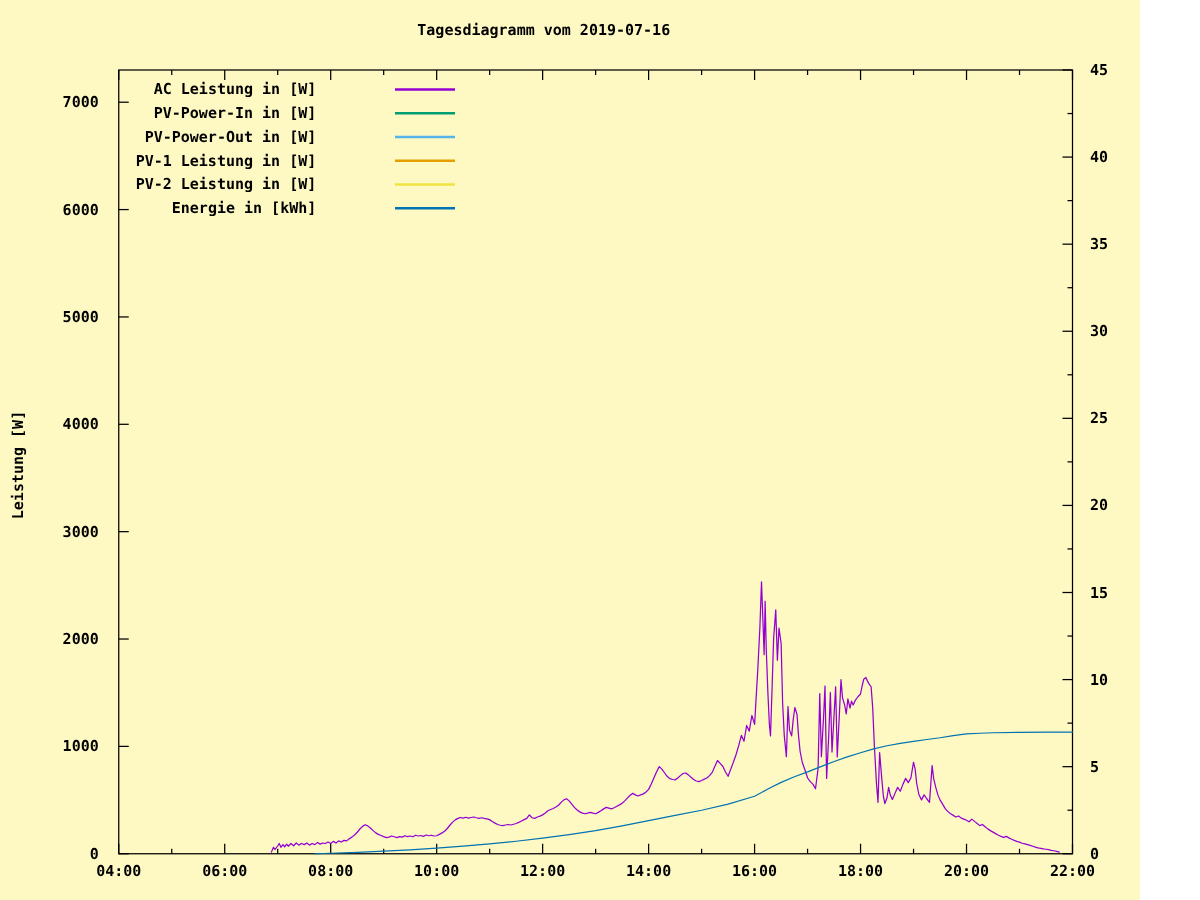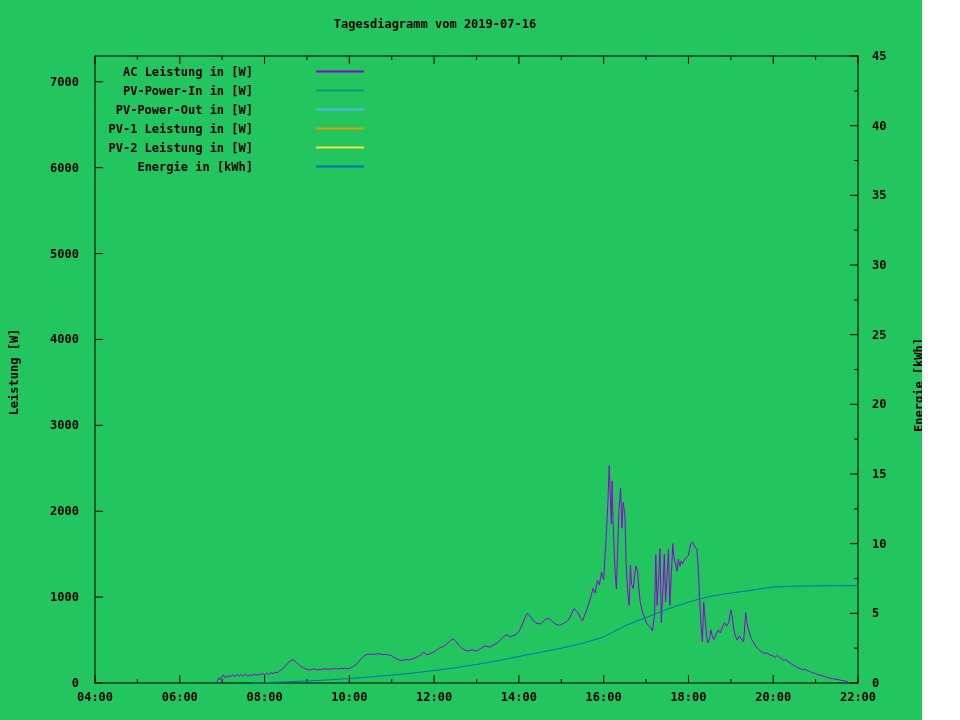--- a/index.html
+++ b/index.html
@@ -1,17 +1,17 @@
 <!DOCTYPE html>
 <html><head>
 <meta charset="utf-8">
 <style>
   html,body{margin:0;padding:0;background:#ffffff;width:960px;height:720px;
     font-family:"DejaVu Sans Mono",monospace;}
-  .page{position:relative;width:912px;height:720px;background:#22c55e;overflow:hidden;padding-left:10px;}
+  .page{position:relative;width:912px;height:720px;background:#fef9c3;overflow:hidden;}
   .chart-title{position:absolute;left:0;top:17px;width:870px;text-align:center;
     font:bold 12px "DejaVu Sans Mono",monospace;color:#000;}
   .ylabel{position:absolute;font:bold 12px "DejaVu Sans Mono",monospace;color:#000;white-space:nowrap;}
   .ylabel-left{left:14px;top:372px;transform:translate(-50%,-50%) rotate(-90deg);}
   .ylabel-right{left:919px;top:385px;transform:translate(-50%,-50%) rotate(-90deg);}
   svg{position:absolute;left:0;top:0;font:bold 12px "DejaVu Sans Mono",monospace;}
   svg text{fill:#000;}
 </style>
 </head>
 <body>

